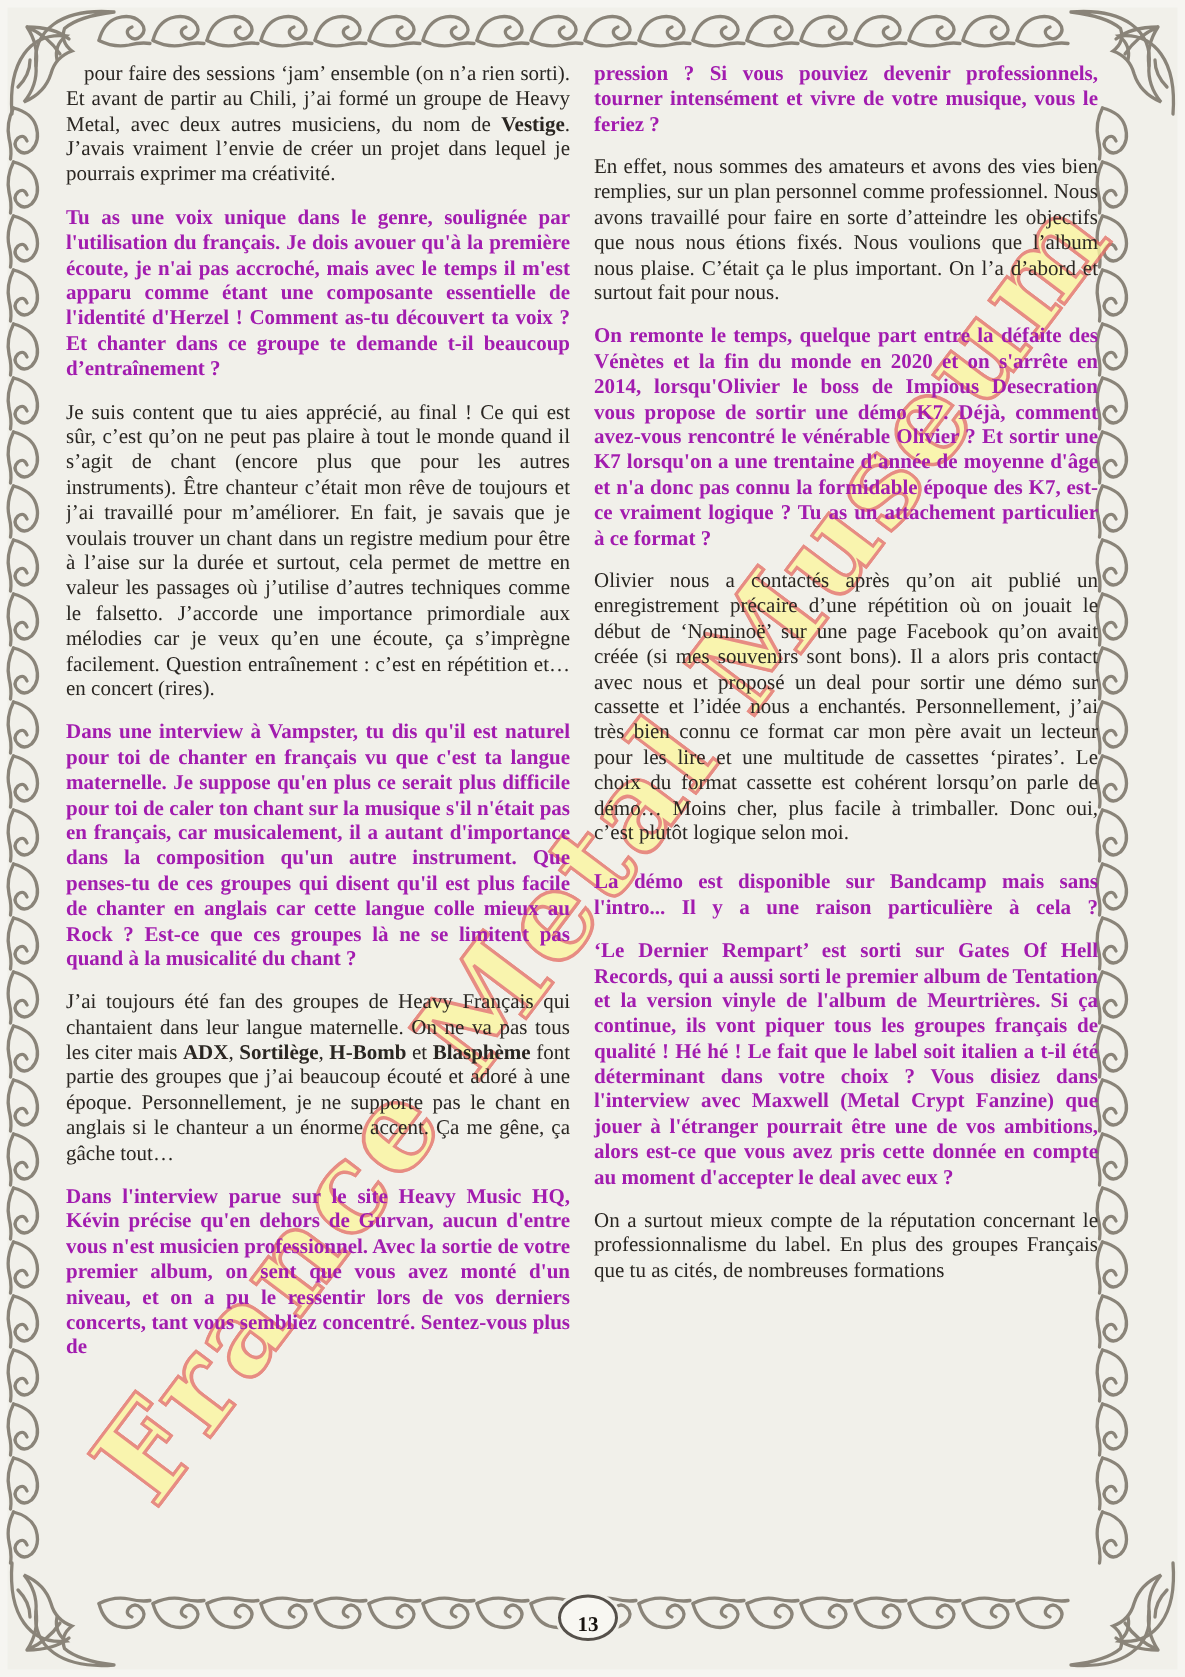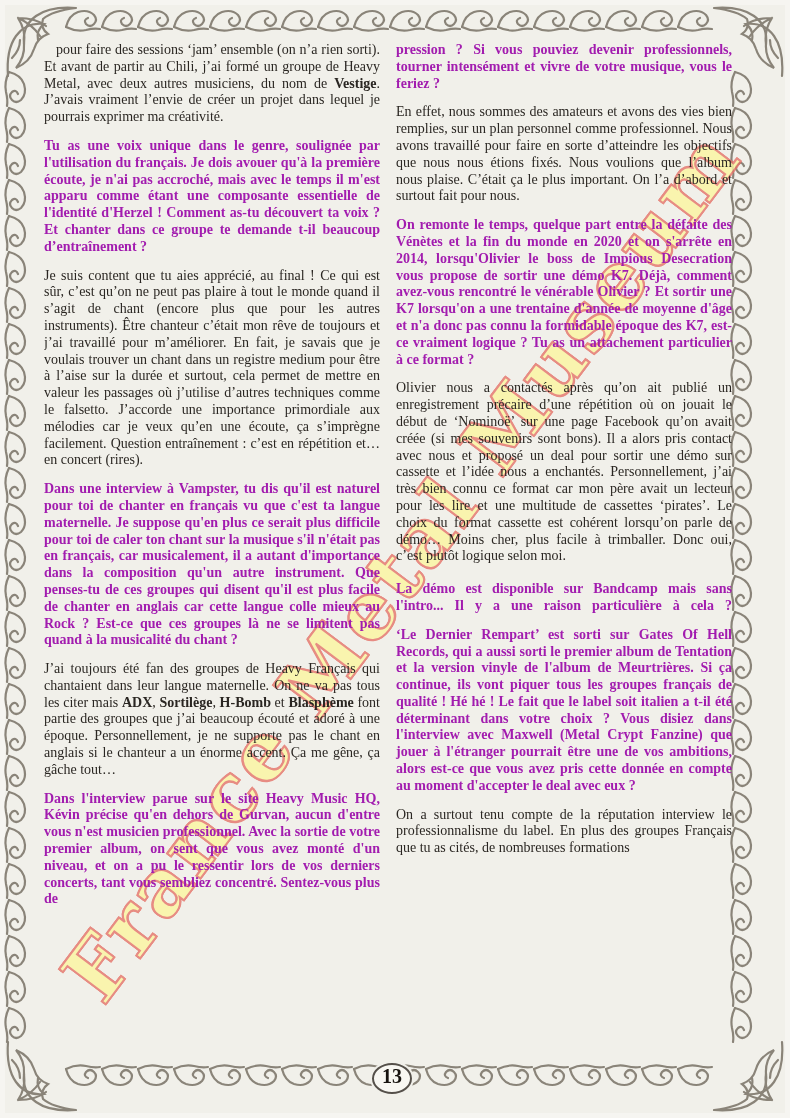--- a/index.html
+++ b/index.html
@@ -31,22 +31,22 @@
   .col p.mt-sm{margin-top:6px;}
   .col p.mt-md{margin-top:10px;}
   .col p.mt-lg{margin-top:16px;}
   .col p.indent{text-indent:12px;}
   .col p.jlast{text-align-last:justify;}
   
   .page-number-badge{
     position:absolute;left:372px;top:1063px;width:36px;height:27px;z-index:4;
     background:#f8f7f2;border:2px solid #55504a;border-radius:50%;
     box-shadow:0 0 0 2px #f1f0ea;
-    display:flex;align-items:flex-start;justify-content:center;
-    font-weight:bold;font-size:20px;color:#17130f;
+    display:flex;align-items:flex-end;justify-content:center;
+    font-weight:bold;font-size:14px;color:#17130f;
   }
 </style>
 </head>
 <body>
 
 <div class="page">
 
   <svg id="frame" class="frame-svg" width="790" height="1118" viewBox="0 0 790 1118" aria-hidden="true">
     <defs>
       <g id="wvh" stroke="#8a8479" stroke-width="2.2" fill="none" stroke-linecap="round">
@@ -169,21 +169,21 @@
       <p class="answer">J’ai toujours été fan des groupes de Heavy Français qui chantaient dans leur langue maternelle. On ne va pas tous les citer mais <b>ADX</b>, <b>Sortilège</b>, <b>H-Bomb</b> et <b>Blasphème</b> font partie des groupes que j’ai beaucoup écouté et adoré à une époque. Personnellement, je ne supporte pas le chant en anglais si le chanteur a un énorme accent. Ça me gêne, ça gâche tout…</p>
       <p class="question">Dans l'interview parue sur le site Heavy Music HQ, Kévin précise qu'en dehors de Gurvan, aucun d'entre vous n'est musicien professionnel. Avec la sortie de votre premier album, on sent que vous avez monté d'un niveau, et on a pu le ressentir lors de vos derniers concerts, tant vous sembliez concentré. Sentez-vous plus de</p>
     </div>
     <div class="col">
       <p class="question">pression ? Si vous pouviez devenir professionnels, tourner intensément et vivre de votre musique, vous le feriez ?</p>
       <p class="answer">En effet, nous sommes des amateurs et avons des vies bien remplies, sur un plan personnel comme professionnel. Nous avons travaillé pour faire en sorte d’atteindre les objectifs que nous nous étions fixés. Nous voulions que l’album nous plaise. C’était ça le plus important. On l’a d’abord et surtout fait pour nous.</p>
       <p class="question mt-sm">On remonte le temps, quelque part entre la défaite des Vénètes et la fin du monde en 2020 et on s'arrête en 2014, lorsqu'Olivier le boss de Impious Desecration vous propose de sortir une démo K7. Déjà, comment avez-vous rencontré le vénérable Olivier ? Et sortir une K7 lorsqu'on a une trentaine d'année de moyenne d'âge et n'a donc pas connu la formidable époque des K7, est-ce vraiment logique ? Tu as un attachement particulier à ce format ?</p>
       <p class="answer">Olivier nous a contactés après qu’on ait publié un enregistrement précaire d’une répétition où on jouait le début de ‘Nominoë’ sur une page Facebook qu’on avait créée (si mes souvenirs sont bons). Il a alors pris contact avec nous et proposé un deal pour sortir une démo sur cassette et l’idée nous a enchantés. Personnellement, j’ai très bien connu ce format car mon père avait un lecteur pour les lire et une multitude de cassettes ‘pirates’. Le choix du format cassette est cohérent lorsqu’on parle de démo… Moins cher, plus facile à trimballer. Donc oui, c’est plutôt logique selon moi.</p>
       <p class="question mt-lg jlast">La démo est disponible sur Bandcamp mais sans l'intro... Il y a une raison particulière à cela ?</p>
       <p class="question mt-sm">‘Le Dernier Rempart’ est sorti sur Gates Of Hell Records, qui a aussi sorti le premier album de Tentation et la version vinyle de l'album de Meurtrières. Si ça continue, ils vont piquer tous les groupes français de qualité ! Hé hé ! Le fait que le label soit italien a t-il été déterminant dans votre choix ? Vous disiez dans l'interview avec Maxwell (Metal Crypt Fanzine) que jouer à l'étranger pourrait être une de vos ambitions, alors est-ce que vous avez pris cette donnée en compte au moment d'accepter le deal avec eux ?</p>
-      <p class="answer">On a surtout tenu compte de la réputation interview le professionnalisme du label. En plus des groupes Français que tu as cités, de nombreuses formations</p>
+      <p class="answer">On a surtout mieux compte de la réputation concernant le professionnalisme du label. En plus des groupes Français que tu as cités, de nombreuses formations</p>
     </div>
   </div>
 
   <div class="page-number-badge">
     <span>13</span>
   </div>
 
 </div>
 
 </body></html>

